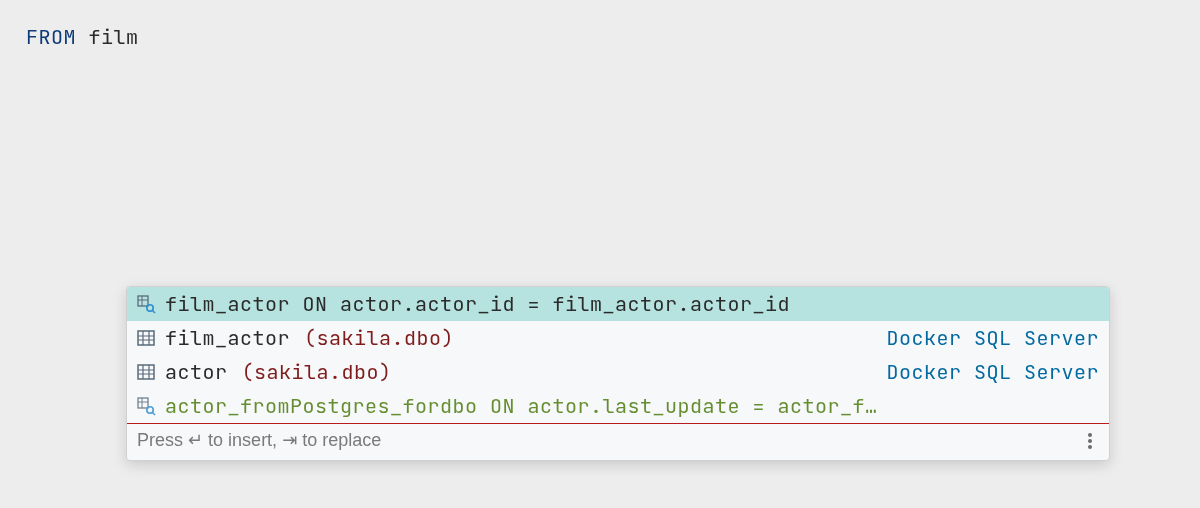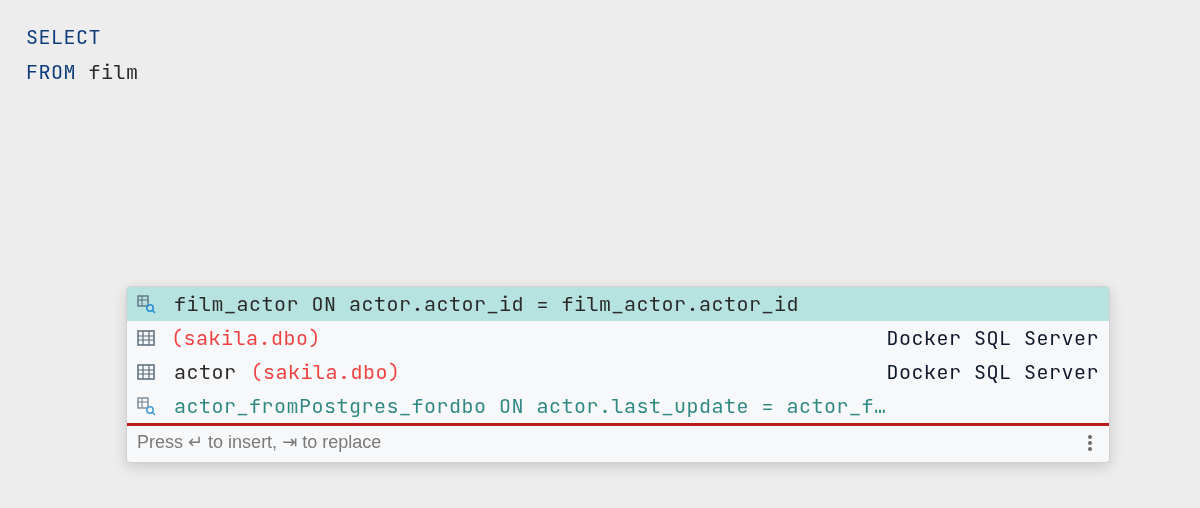--- a/index.html
+++ b/index.html
@@ -48,38 +48,38 @@
     }
     .comp-item {
       display: flex;
       align-items: center;
       padding: 5px 10px 5px 8px;
       gap: 8px;
       color: #2b2b2b;
       white-space: nowrap;
     }
     .comp-item.selected { background: #b6e3df; }
-    .comp-item.truncated { color: #0f766e; opacity: 0.85; }
+    .comp-item.truncated { color: #4d7c0f; opacity: 0.85; }
     .comp-icon {
       width: 22px;
       height: 22px;
       flex-shrink: 0;
       display: flex;
       align-items: center;
       justify-content: center;
     }
-    .comp-text { flex-shrink: 0; letter-spacing: 0.5px; margin-left: 9px; }
-    .comp-loc { color: #ef4444; margin-left: 6px; flex-shrink: 0; letter-spacing: 0.5px; }
+    .comp-text { flex-shrink: 0; letter-spacing: 0.5px; }
+    .comp-loc { color: #7f1d1d; margin-left: 6px; flex-shrink: 0; letter-spacing: 0.5px; }
     .comp-spacer { flex: 1; min-width: 10px; }
-    .comp-tail { color: #0f172a; flex-shrink: 0; letter-spacing: 0.5px; }
+    .comp-tail { color: #0369a1; flex-shrink: 0; letter-spacing: 0.5px; }
     .comp-footer {
       display: flex;
       align-items: center;
       padding: 6px 10px 8px 10px;
-      border-top: 3px solid #b91c1c;
+      border-top: 1px solid #b91c1c;
       color: #7a7a7a;
       font-size: 18px;
       font-family: -apple-system, 'Segoe UI', Helvetica, Arial, sans-serif;
     }
     .comp-footer .hint { flex: 1; }
     .more-icon {
       width: 18px;
       height: 18px;
       display: flex;
       flex-direction: column;
@@ -89,21 +89,20 @@
       cursor: pointer;
     }
     .more-icon .dot {
       width: 4px; height: 4px; border-radius: 50%; background: #6b6b6b;
     }
   </style>
 </head>
 <body>
 
 <div class="editor">
-  <div class="line"><span class="kw">SELECT</span></div>
   <div class="line"><span class="kw">FROM</span> <span class="plain">film</span></div>
 </div>
 
 <div class="completion-popup">
   <div class="comp-list" id="comp-list">
       <div class="comp-item selected">
         <span class="comp-icon">
           <svg viewBox="0 0 20 20" width="20" height="20">
             <rect x="2" y="2" width="10" height="10" fill="none" stroke="#5a6b7b" stroke-width="1.3"></rect>
             <line x1="2" y1="6" x2="12" y2="6" stroke="#5a6b7b" stroke-width="1"></line>
@@ -118,20 +117,21 @@
       <div class="comp-item">
         <span class="comp-icon">
           <svg viewBox="0 0 20 20" width="20" height="20">
             <rect x="2" y="3" width="16" height="14" fill="none" stroke="#5a6b7b" stroke-width="1.5"></rect>
             <line x1="2" y1="8" x2="18" y2="8" stroke="#5a6b7b" stroke-width="1.2"></line>
             <line x1="2" y1="12" x2="18" y2="12" stroke="#5a6b7b" stroke-width="1.2"></line>
             <line x1="7" y1="3" x2="7" y2="17" stroke="#5a6b7b" stroke-width="1.2"></line>
             <line x1="13" y1="3" x2="13" y2="17" stroke="#5a6b7b" stroke-width="1.2"></line>
           </svg>
         </span>
+        <span class="comp-text">film_actor</span>
         <span class="comp-loc">(sakila.dbo)</span>
         <span class="comp-spacer"></span>
         <span class="comp-tail">Docker SQL Server</span>
       </div>
       <div class="comp-item">
         <span class="comp-icon">
           <svg viewBox="0 0 20 20" width="20" height="20">
             <rect x="2" y="3" width="16" height="14" fill="none" stroke="#5a6b7b" stroke-width="1.5"></rect>
             <line x1="2" y1="8" x2="18" y2="8" stroke="#5a6b7b" stroke-width="1.2"></line>
             <line x1="2" y1="12" x2="18" y2="12" stroke="#5a6b7b" stroke-width="1.2"></line>

